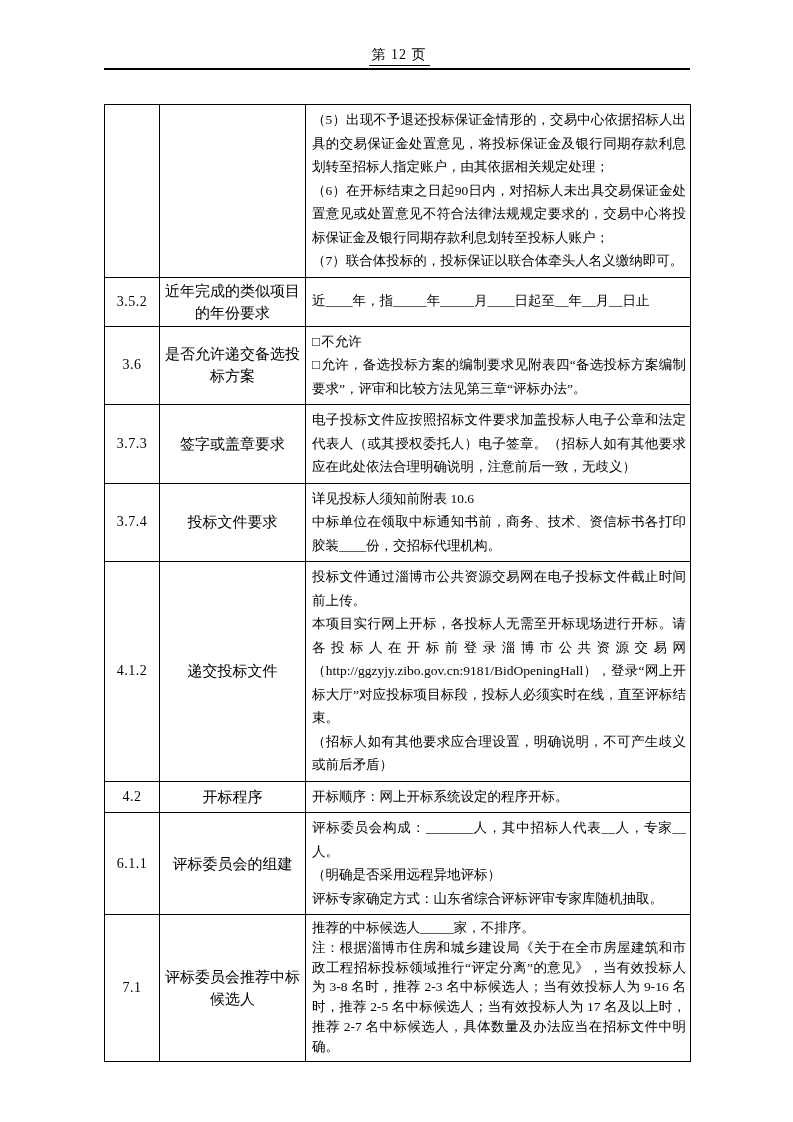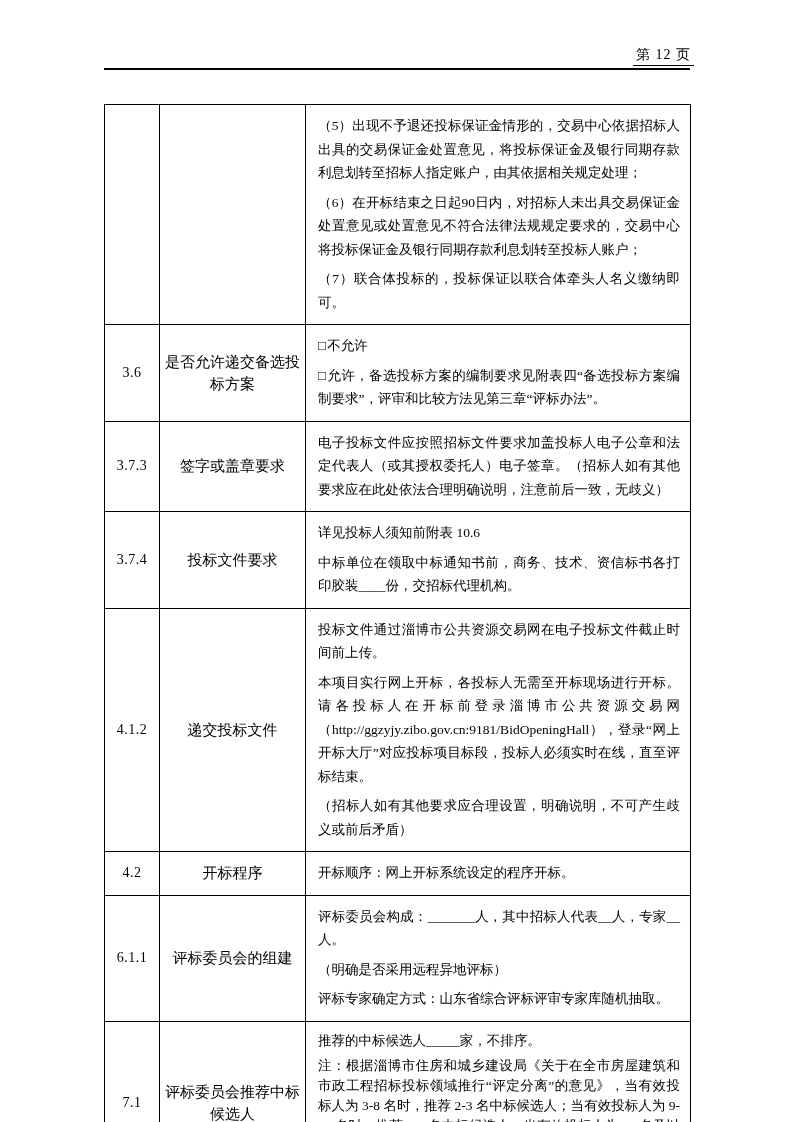--- a/index.html
+++ b/index.html
@@ -11,21 +11,21 @@
     font-family: "Liberation Serif", "DejaVu Serif", serif;
     overflow: hidden;
   }
   .page { position: relative; width: 793px; height: 1122px; }
 
   
   .header {
     position: absolute;
     left: 104px; top: 46px; width: 586px;
     border-bottom: 2px solid #000;
-    text-align: right;
+    text-align: center;
     font-size: 14px;
     padding-bottom: 2px;
     letter-spacing: 1px;
   }
   .page-num {
     display: inline-block;
     border-bottom: 1px solid #000;
     padding: 0 3px 1px 3px;
     margin-right: -4px;
   }
@@ -52,21 +52,21 @@
     font-size: 15px;
     line-height: 22px;
     padding: 2px 5px;
   }
   td.content {
     font-size: 13.5px;
     line-height: 23.5px;
     padding: 3px 4px 4px 6px;
     text-align: justify;
   }
-  td.content p { margin: 6px; }
+  td.content p { margin: 0; }
   td.content p.u {
     text-underline-offset: 3px;
   }
   
   .doc-table tr:last-child td.content { line-height: 19.8px; }
   .cb { display: inline-block; margin-right: 1px; }
 </style>
 </head>
 <body>
 
@@ -83,20 +83,27 @@
       <col style="width:385px">
     </colgroup>
     <tbody id="table-body">
         <tr>
           <td class="clause"></td>
           <td class="item"></td>
           <td class="content">
             <p><span>（5）出现不予退还投标保证金情形的，交易中心依据招标人出具的交易保证金处置意见，将投标保证金及银行同期存款利息划转至招标人指定账户，由其依据相关规定处理；</span></p>
             <p><span>（6）在开标结束之日起90日内，对招标人未出具交易保证金处置意见或处置意见不符合法律法规规定要求的，交易中心将投标保证金及银行同期存款利息划转至投标人账户；</span></p>
             <p><span>（7）联合体投标的，投标保证以联合体牵头人名义缴纳即可。</span></p>
+          </td>
+        </tr>
+        <tr>
+          <td class="clause">3.5.2</td>
+          <td class="item">近年完成的类似项目的年份要求</td>
+          <td class="content">
+            <p><span>近____年，指_____年_____月____日起至__年__月__日止</span></p>
           </td>
         </tr>
         <tr>
           <td class="clause">3.6</td>
           <td class="item">是否允许递交备选投标方案</td>
           <td class="content">
             <p><span class="cb">□</span><span>不允许</span></p>
             <p><span class="cb">□</span><span>允许，备选投标方案的编制要求见附表四“备选投标方案编制要求”，评审和比较方法见第三章“评标办法”。</span></p>
           </td>
         </tr>

